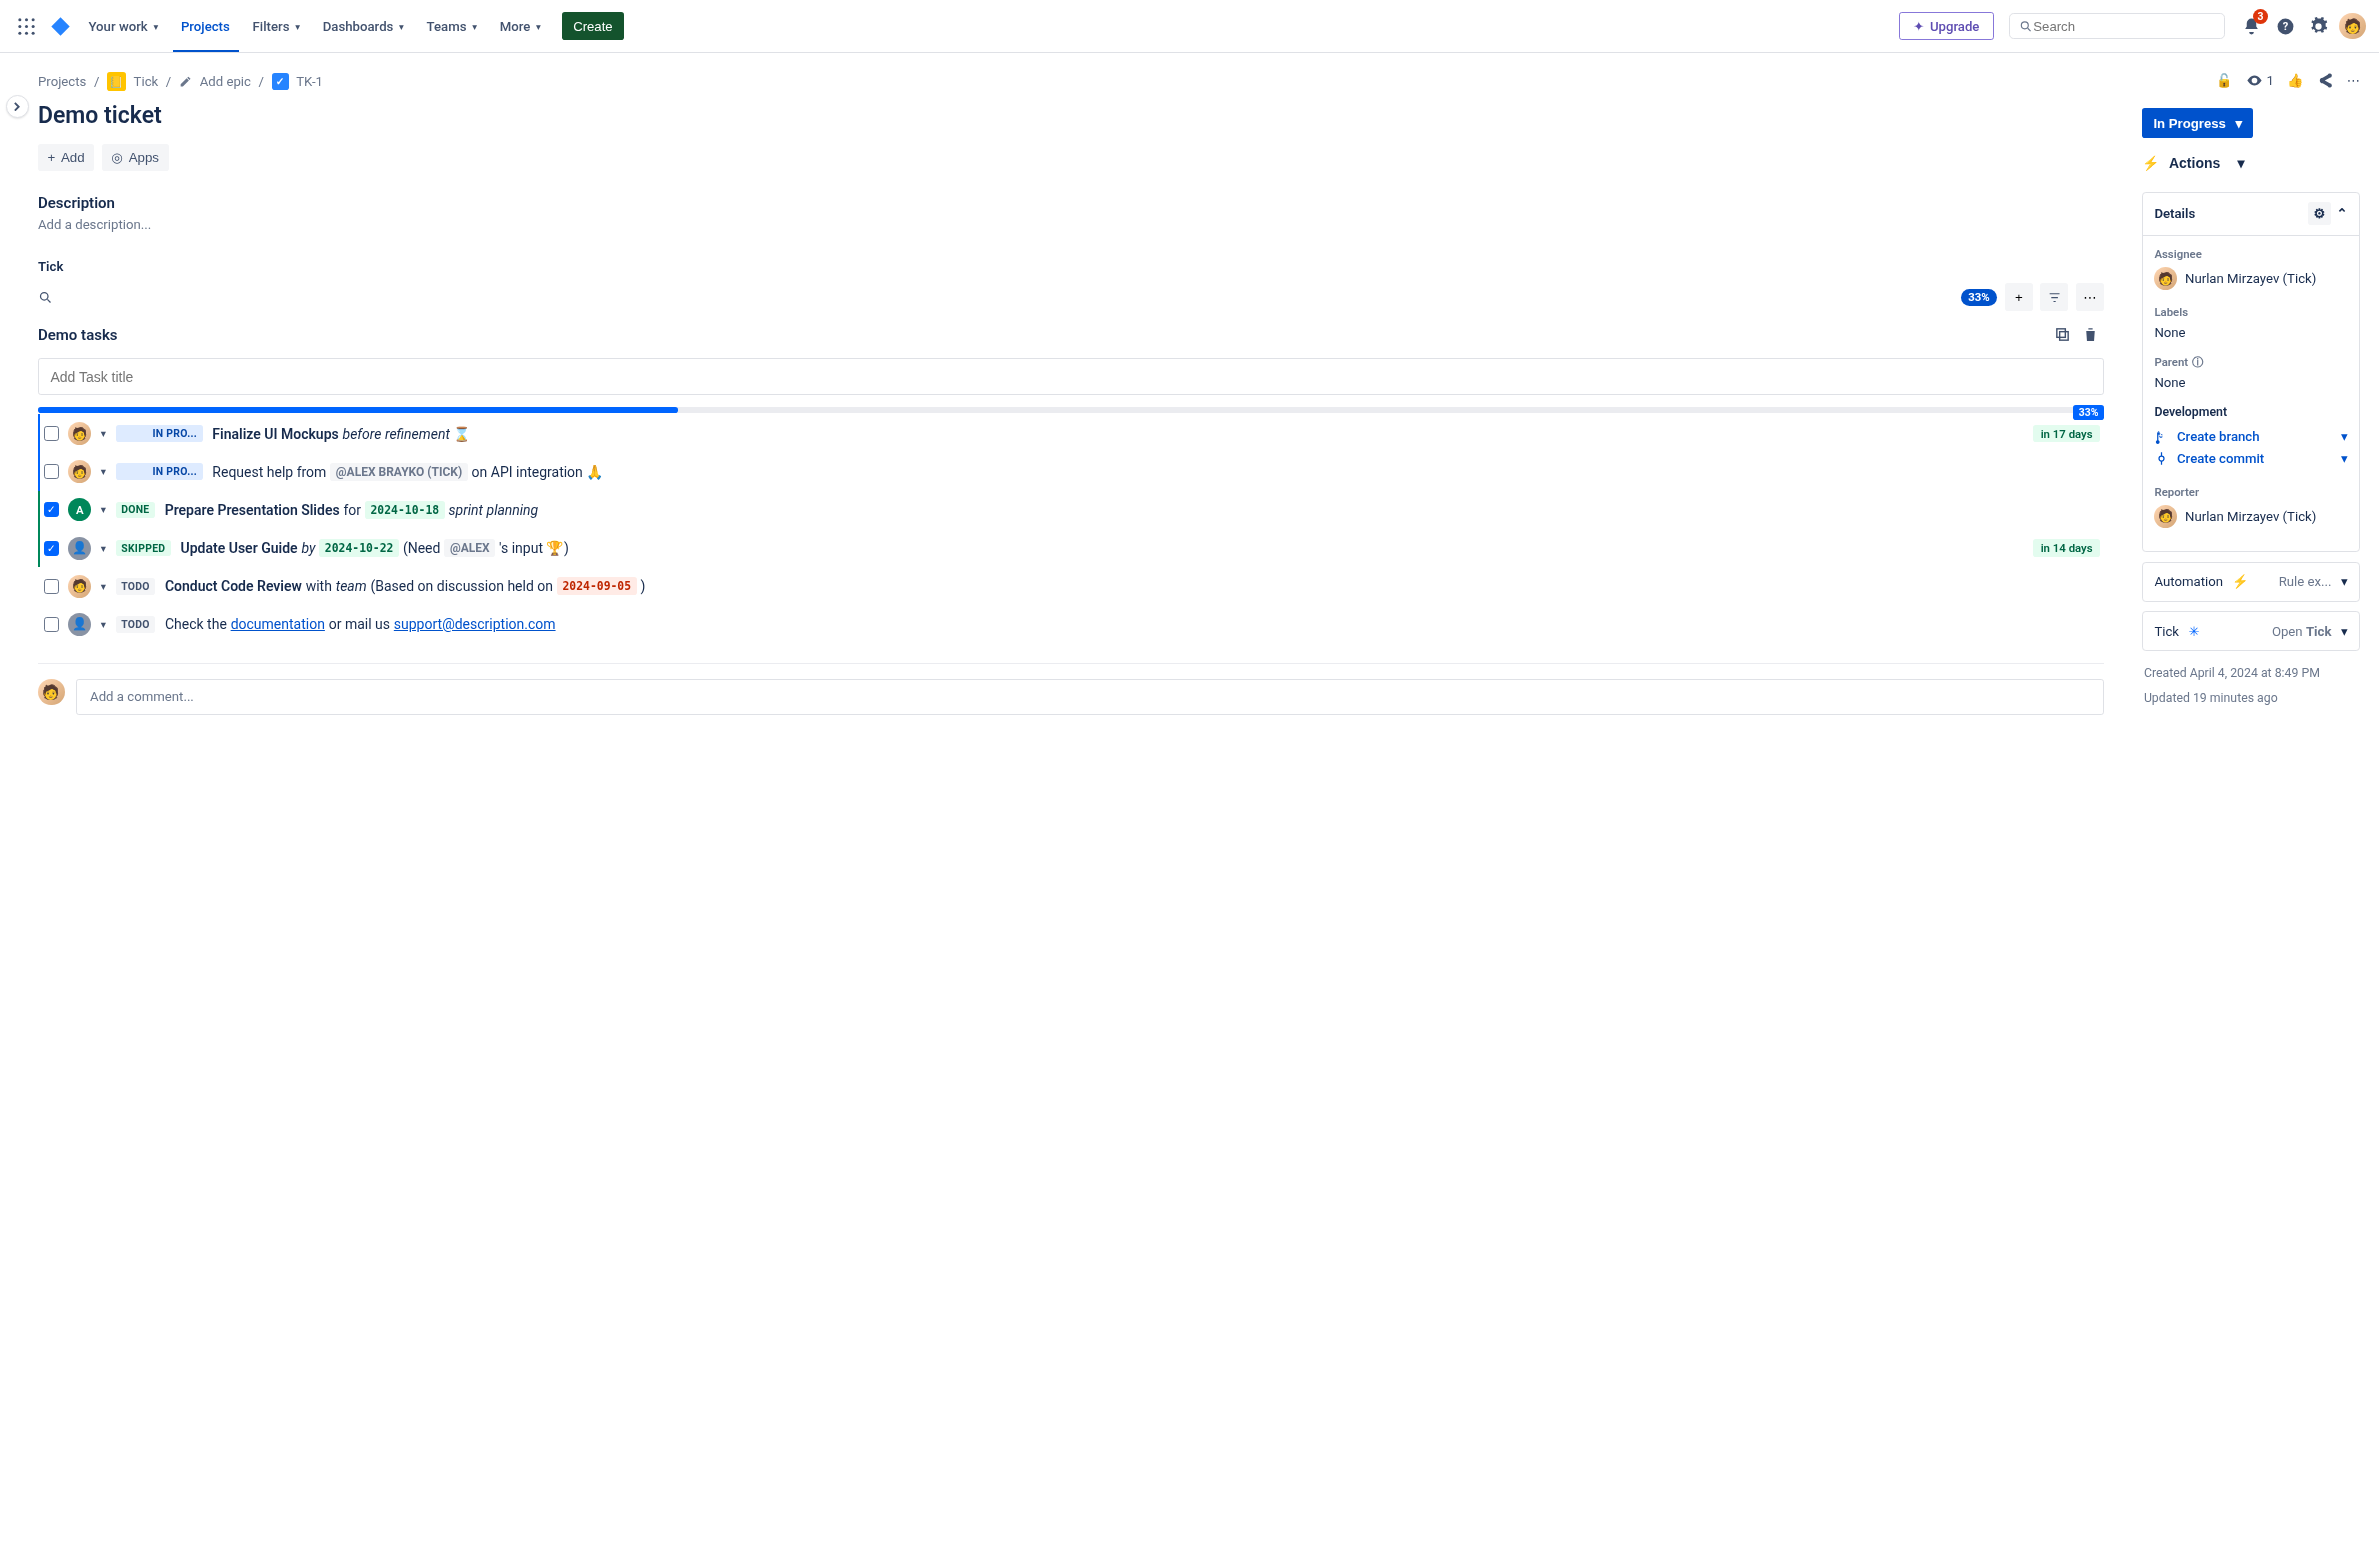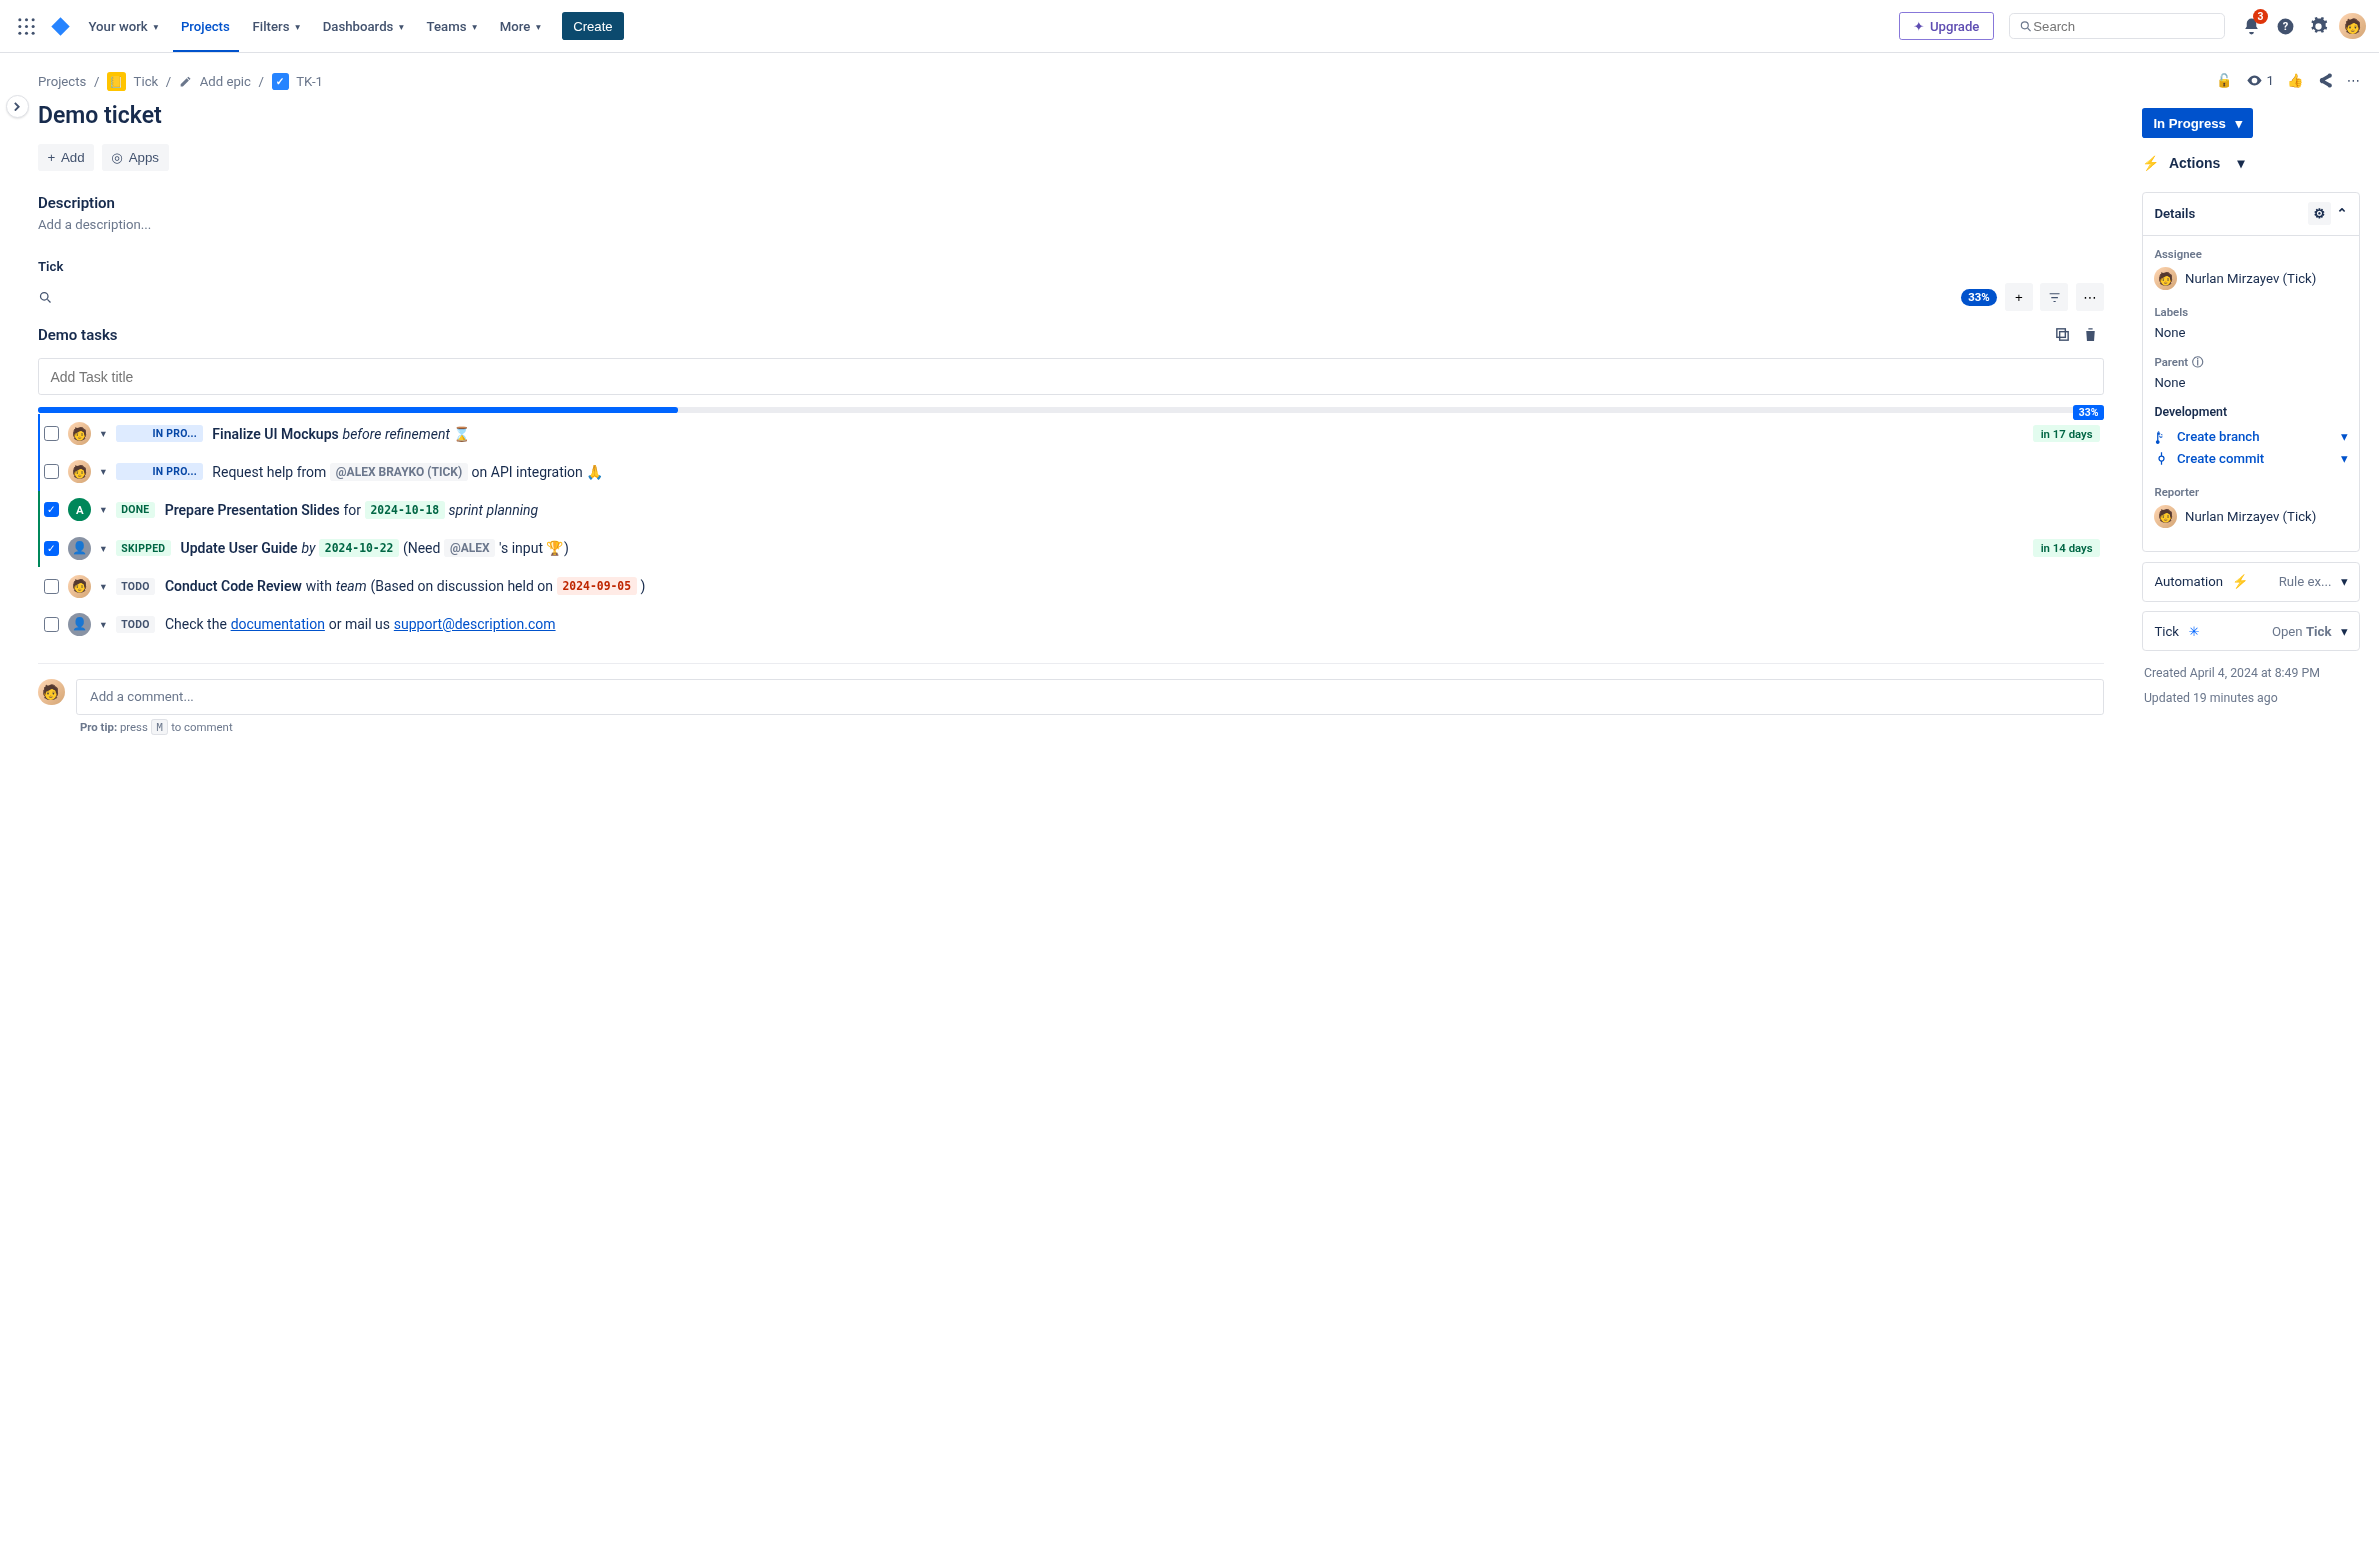--- a/index.html
+++ b/index.html
@@ -2,21 +2,21 @@
 <html style="font-size:15px"><head>
 <meta charset="utf-8">
 <style>
 * { box-sizing: border-box; margin: 0; padding: 0; }
 body { font-family: -apple-system, BlinkMacSystemFont, "Segoe UI", Roboto, sans-serif; font-size: 13.2px; color: #172b4d; background: #fff; }
 .topnav { display: flex; align-items: center; height: 53px; padding: 0 11.4px; border-bottom: 0.9px solid #dfe1e6; gap: 3.8px; }
 .app-switcher, .logo { width: 30px; height: 30px; display: flex; align-items: center; justify-content: center; border-radius: 2.8px; cursor: pointer; }
 .nav-item { padding: 5.7px 9.5px; border-radius: 2.8px; cursor: pointer; font-weight: 500; color: #42526e; display: flex; align-items: center; gap: 3.8px; }
 .nav-item.active { color: #0052cc; position: relative; }
 .nav-item.active::after { content: ""; position: absolute; bottom: -13.2px; left: 0; right: 0; height: 2.8px; background: #0052cc; }
-.create-btn { background: #0c4a6e; color: #fff; border: none; padding: 6.6px 11.4px; border-radius: 2.8px; font-weight: 500; font-size: 13.2px; cursor: pointer; margin-left: 7.6px; }
+.create-btn { background: #14532d; color: #fff; border: none; padding: 6.6px 11.4px; border-radius: 2.8px; font-weight: 500; font-size: 13.2px; cursor: pointer; margin-left: 7.6px; }
 .spacer { flex: 1; }
 .upgrade-btn { border: 0.9px solid #8777d9; color: #5e4db2; padding: 5.7px 13.2px; border-radius: 2.8px; font-weight: 500; cursor: pointer; display:flex; align-items:center; gap:5.7px; margin-right:11.4px; }
 .search-box { display: flex; align-items: center; border: 0.9px solid #dfe1e6; border-radius: 4.7px; padding: 4.7px 9.5px; width: 216px; margin-right:7.6px; }
 .search-box input { border: none; outline: none; font-size: 13.2px; width: 100%; background: transparent; }
 .icon-btn { width: 30px; height: 30px; border-radius: 50%; display: flex; align-items: center; justify-content: center; cursor: pointer; position: relative; }
 .notif-badge { position: absolute; top: -1.9px; right: -1.9px; background: #de350b; color: #fff; border-radius: 7.6px; font-size: 10.4px; font-weight:700; padding: 0.9px 4.7px; }
 .avatar { width: 26.5px; height: 26.5px; border-radius: 50%; background: linear-gradient(135deg,#ffd6b3,#d4a574); display:inline-flex; align-items:center; justify-content:center; font-size:14px; }
 .avatar-sm { width: 23px; height: 23px; border-radius: 50%; background: linear-gradient(135deg,#ffd6b3,#d4a574); display:inline-flex; align-items:center; justify-content:center; font-size:12.3px; }
 .avatar-grey { background:#8993a4; color:#fff; }
 .avatar-green { background:#00875a; color:#fff; font-weight:600; font-size:11.4px; }
@@ -307,26 +307,20 @@
           </span>
         </div>
       </div>
 
     <hr class="divider">
 
     <div class="comment-row">
       <span class="avatar">🧑</span>
       <div class="comment-input">Add a comment...</div>
     </div>
-    <div class="protip">
-      <b>Pro tip:</b>
-      <span>press</span>
-      <kbd>M</kbd>
-      <span>to comment</span>
-    </div>
   </div>
 
   <div class="right">
     <div class="header-actions">
       <span style="color:#0065ff">🔓</span>
       <span style="display:flex;align-items:center;gap:3.8px">
         <svg width="17" height="17" viewBox="0 0 24 24">
             <path fill="#42526e" d="M12 5C6 5 2 12 2 12s4 7 10 7 10-7 10-7-4-7-10-7zm0 11a4 4 0 110-8 4 4 0 010 8z"></path>
           </svg>
         <span>1</span>

